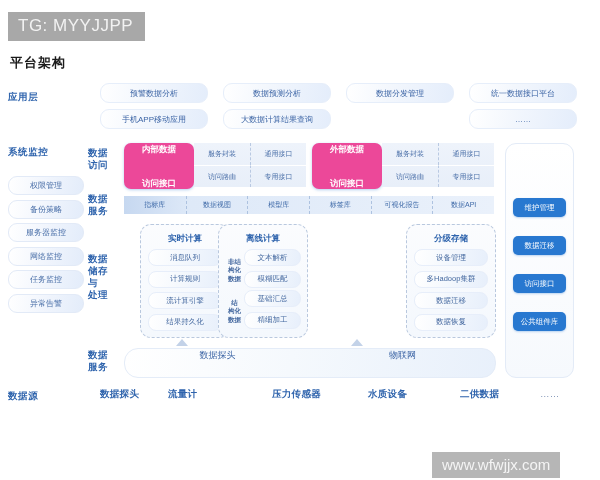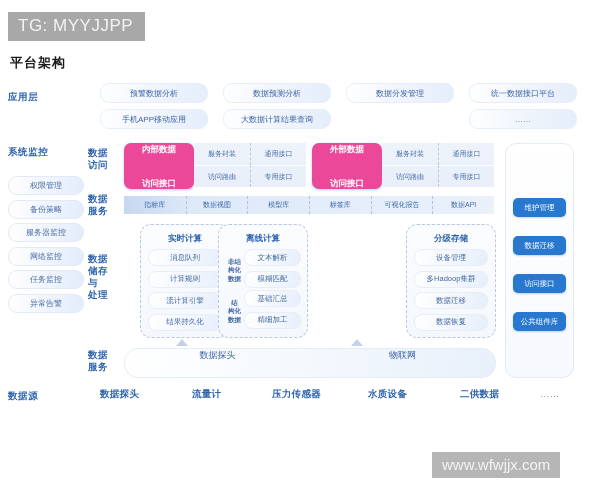--- a/index.html
+++ b/index.html
@@ -330,21 +330,21 @@
     <div class="hadoop-list">
       <div class="hadoop-pill">维护管理</div>
       <div class="hadoop-pill">数据迁移</div>
       <div class="hadoop-pill">访问接口</div>
       <div class="hadoop-pill">公共组件库</div>
     </div>
   </div>
 
   <div class="src-row">
     <div class="src-item" style="left:0px;">数据探头</div>
-    <div class="src-item" style="left:92px;">流量计</div>
+    <div class="src-item" style="left:68px;">流量计</div>
     <div class="src-item" style="left:172px;">压力传感器</div>
     <div class="src-item" style="left:268px;">水质设备</div>
     <div class="src-item" style="left:360px;">二供数据</div>
     <div class="src-item" style="left:440px;font-weight:normal;color:#7f93b5;">……</div>
   </div>
 
   <div class="wm-url">www.wfwjjx.com</div>
 
 </div>
 

